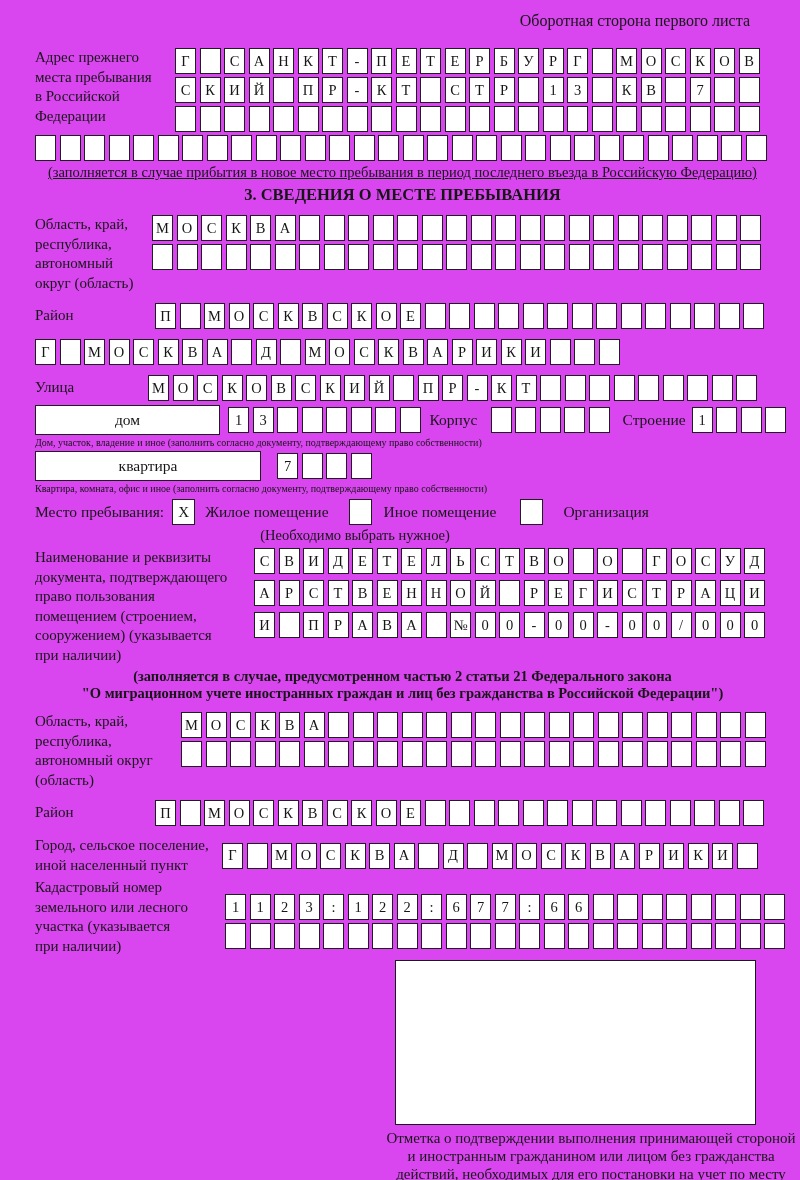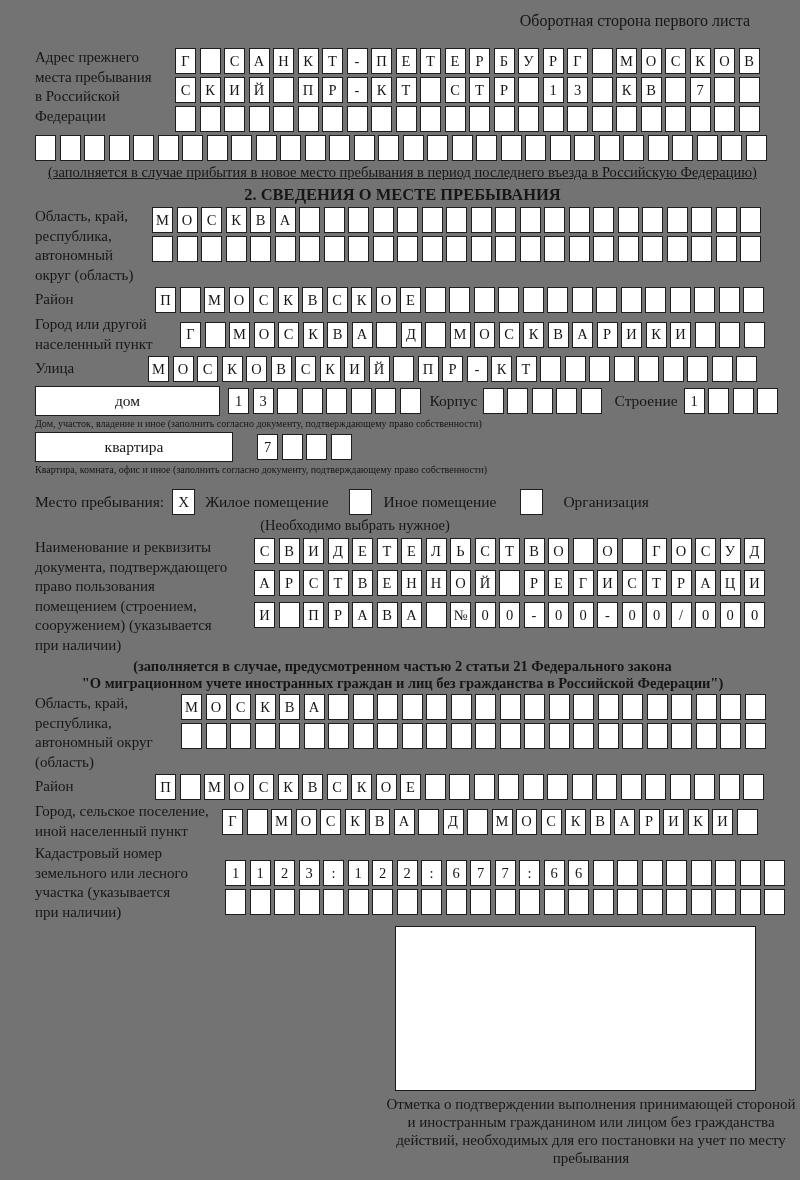--- a/index.html
+++ b/index.html
@@ -1,28 +1,28 @@
 <!DOCTYPE html>
 <html><head>
 <meta charset="utf-8">
 <style>
   html,body { margin:0; padding:0; background:#ffffff; }
   .page {
     position:relative;
     width:800px; height:1180px;
     box-sizing:border-box;
     padding:12px 30px 0 35px;
-    background:#737373;
+    background:#d946ef;
     color:#161616;
     font-family:"Liberation Serif","DejaVu Serif",serif;
     overflow:hidden;
   }
   .header-note { text-align:right; font-size:16px; padding-right:20px; }
 
-  .grp { display:flex; align-items:flex-start; margin-top:2px; }
+  .grp { display:flex; align-items:flex-start; margin-top:10px; }
   .grp-center { align-items:center; }
   .label { flex:none; white-space:pre-line; font-size:15px; line-height:19.5px; }
   .rows { display:flex; flex-direction:column; gap:3px; }
   .cells { display:flex; gap:3.5px; flex:none; }
   .cell {
     box-sizing:border-box; flex:none;
     width:21px; height:26px;
     border:1.5px solid #1e1e1e;
     display:flex; align-items:center; justify-content:center;
     font-size:14.5px;
@@ -36,25 +36,25 @@
   .w146 { width:146px; } .w187 { width:187px; } .w190 { width:190px; }
 
   .house-row { display:flex; align-items:center; margin-top:4px; }
   .field-box {
     box-sizing:border-box; flex:none;
     border:1.6px solid #1e1e1e; height:30px;
     display:flex; align-items:center; justify-content:center;
     font-size:15.5px; background:#fff;
   }
   .box-dom { width:185px; margin-right:8px; }
-  .box-kv  { width:198px; margin-right:24px; }
+  .box-kv  { width:226px; margin-right:16px; }
   .inline-label { font-size:15.5px; flex:none; }
   .field-note { font-size:10px; margin-top:2px; }
 
-  .stay-row { display:flex; align-items:center; margin-top:14px; font-size:15.5px; }
+  .stay-row { display:flex; align-items:center; margin-top:5px; font-size:15.5px; }
   .cb {
     box-sizing:border-box; flex:none;
     width:23px; height:26px;
     border:1.6px solid #1e1e1e;
     display:flex; align-items:center; justify-content:center;
     font-size:15px; background:#fff;
   }
   .stay-note { margin-left:110px; width:420px; text-align:center; font-size:14.5px; margin-top:2px; }
 
   .doc-grp { margin-top:4px; }
@@ -198,21 +198,21 @@
       <span class="cell"></span>
       <span class="cell"></span>
       <span class="cell"></span>
       <span class="cell"></span>
       <span class="cell"></span>
       <span class="cell"></span>
       <span class="cell"></span>
     </div>
   <div class="note-center">(заполняется в случае прибытия в новое место пребывания в период последнего въезда в Российскую Федерацию)</div>
 
-  <div class="sec-title">2. СВЕДЕНИЯ О МЕСТЕ ПРЕБЫВАНИЯ</div>
+  <div class="sec-title">3. СВЕДЕНИЯ О МЕСТЕ ПРЕБЫВАНИЯ</div>
 
   <div class="grp">
     <div class="label w117">Область, край,
 республика,
 автономный
 округ (область)</div>
     <div class="rows">
       <div class="cells">
           <span class="cell">М</span>
           <span class="cell">О</span>
@@ -295,22 +295,20 @@
         <span class="cell"></span>
         <span class="cell"></span>
         <span class="cell"></span>
         <span class="cell"></span>
         <span class="cell"></span>
         <span class="cell"></span>
       </div>
   </div>
 
   <div class="grp grp-center">
-    <div class="label w145">Город или другой
-населенный пункт</div>
     <div class="cells">
         <span class="cell">Г</span>
         <span class="cell"></span>
         <span class="cell">М</span>
         <span class="cell">О</span>
         <span class="cell">С</span>
         <span class="cell">К</span>
         <span class="cell">В</span>
         <span class="cell">А</span>
         <span class="cell"></span>
@@ -368,21 +366,21 @@
     <div class="cells">
         <span class="cell">1</span>
         <span class="cell">3</span>
         <span class="cell"></span>
         <span class="cell"></span>
         <span class="cell"></span>
         <span class="cell"></span>
         <span class="cell"></span>
         <span class="cell"></span>
       </div>
-    <div class="inline-label" style="margin-left:9px; margin-right:5px;">Корпус</div>
+    <div class="inline-label" style="margin-left:9px; margin-right:13px;">Корпус</div>
     <div class="cells">
         <span class="cell"></span>
         <span class="cell"></span>
         <span class="cell"></span>
         <span class="cell"></span>
         <span class="cell"></span>
       </div>
     <div class="inline-label" style="margin-left:13px; margin-right:6px;">Строение</div>
     <div class="cells">
         <span class="cell">1</span>

